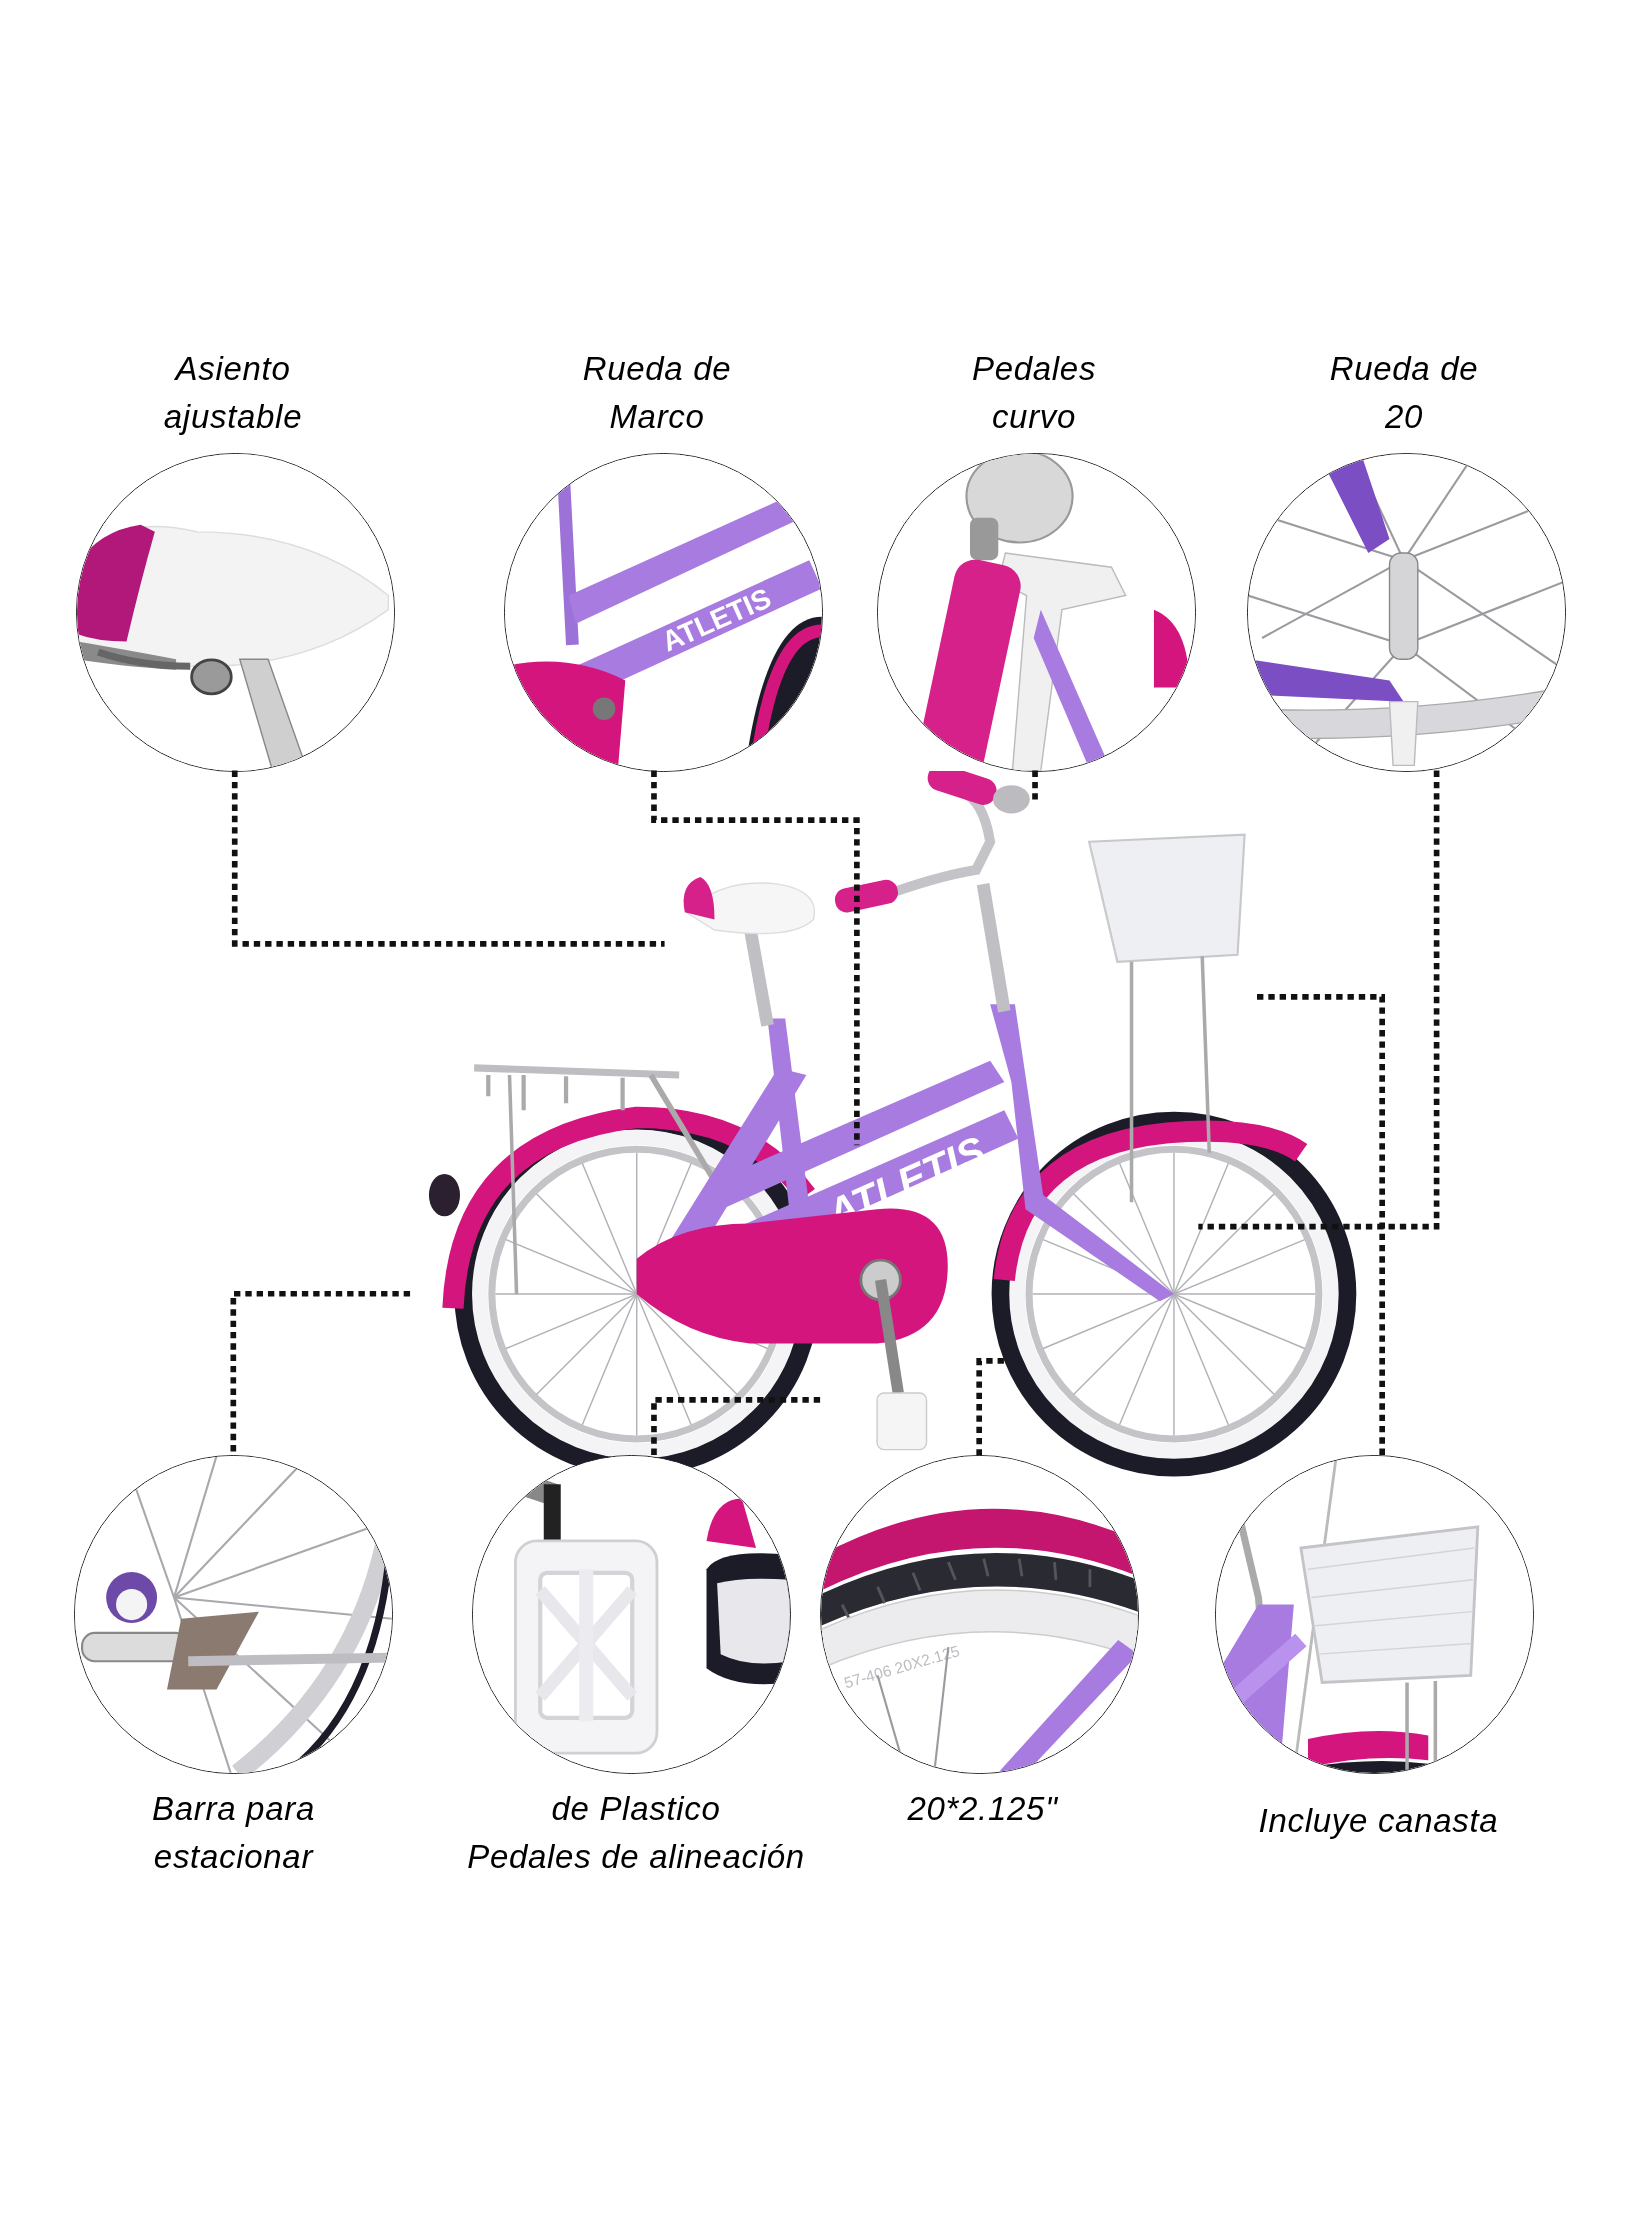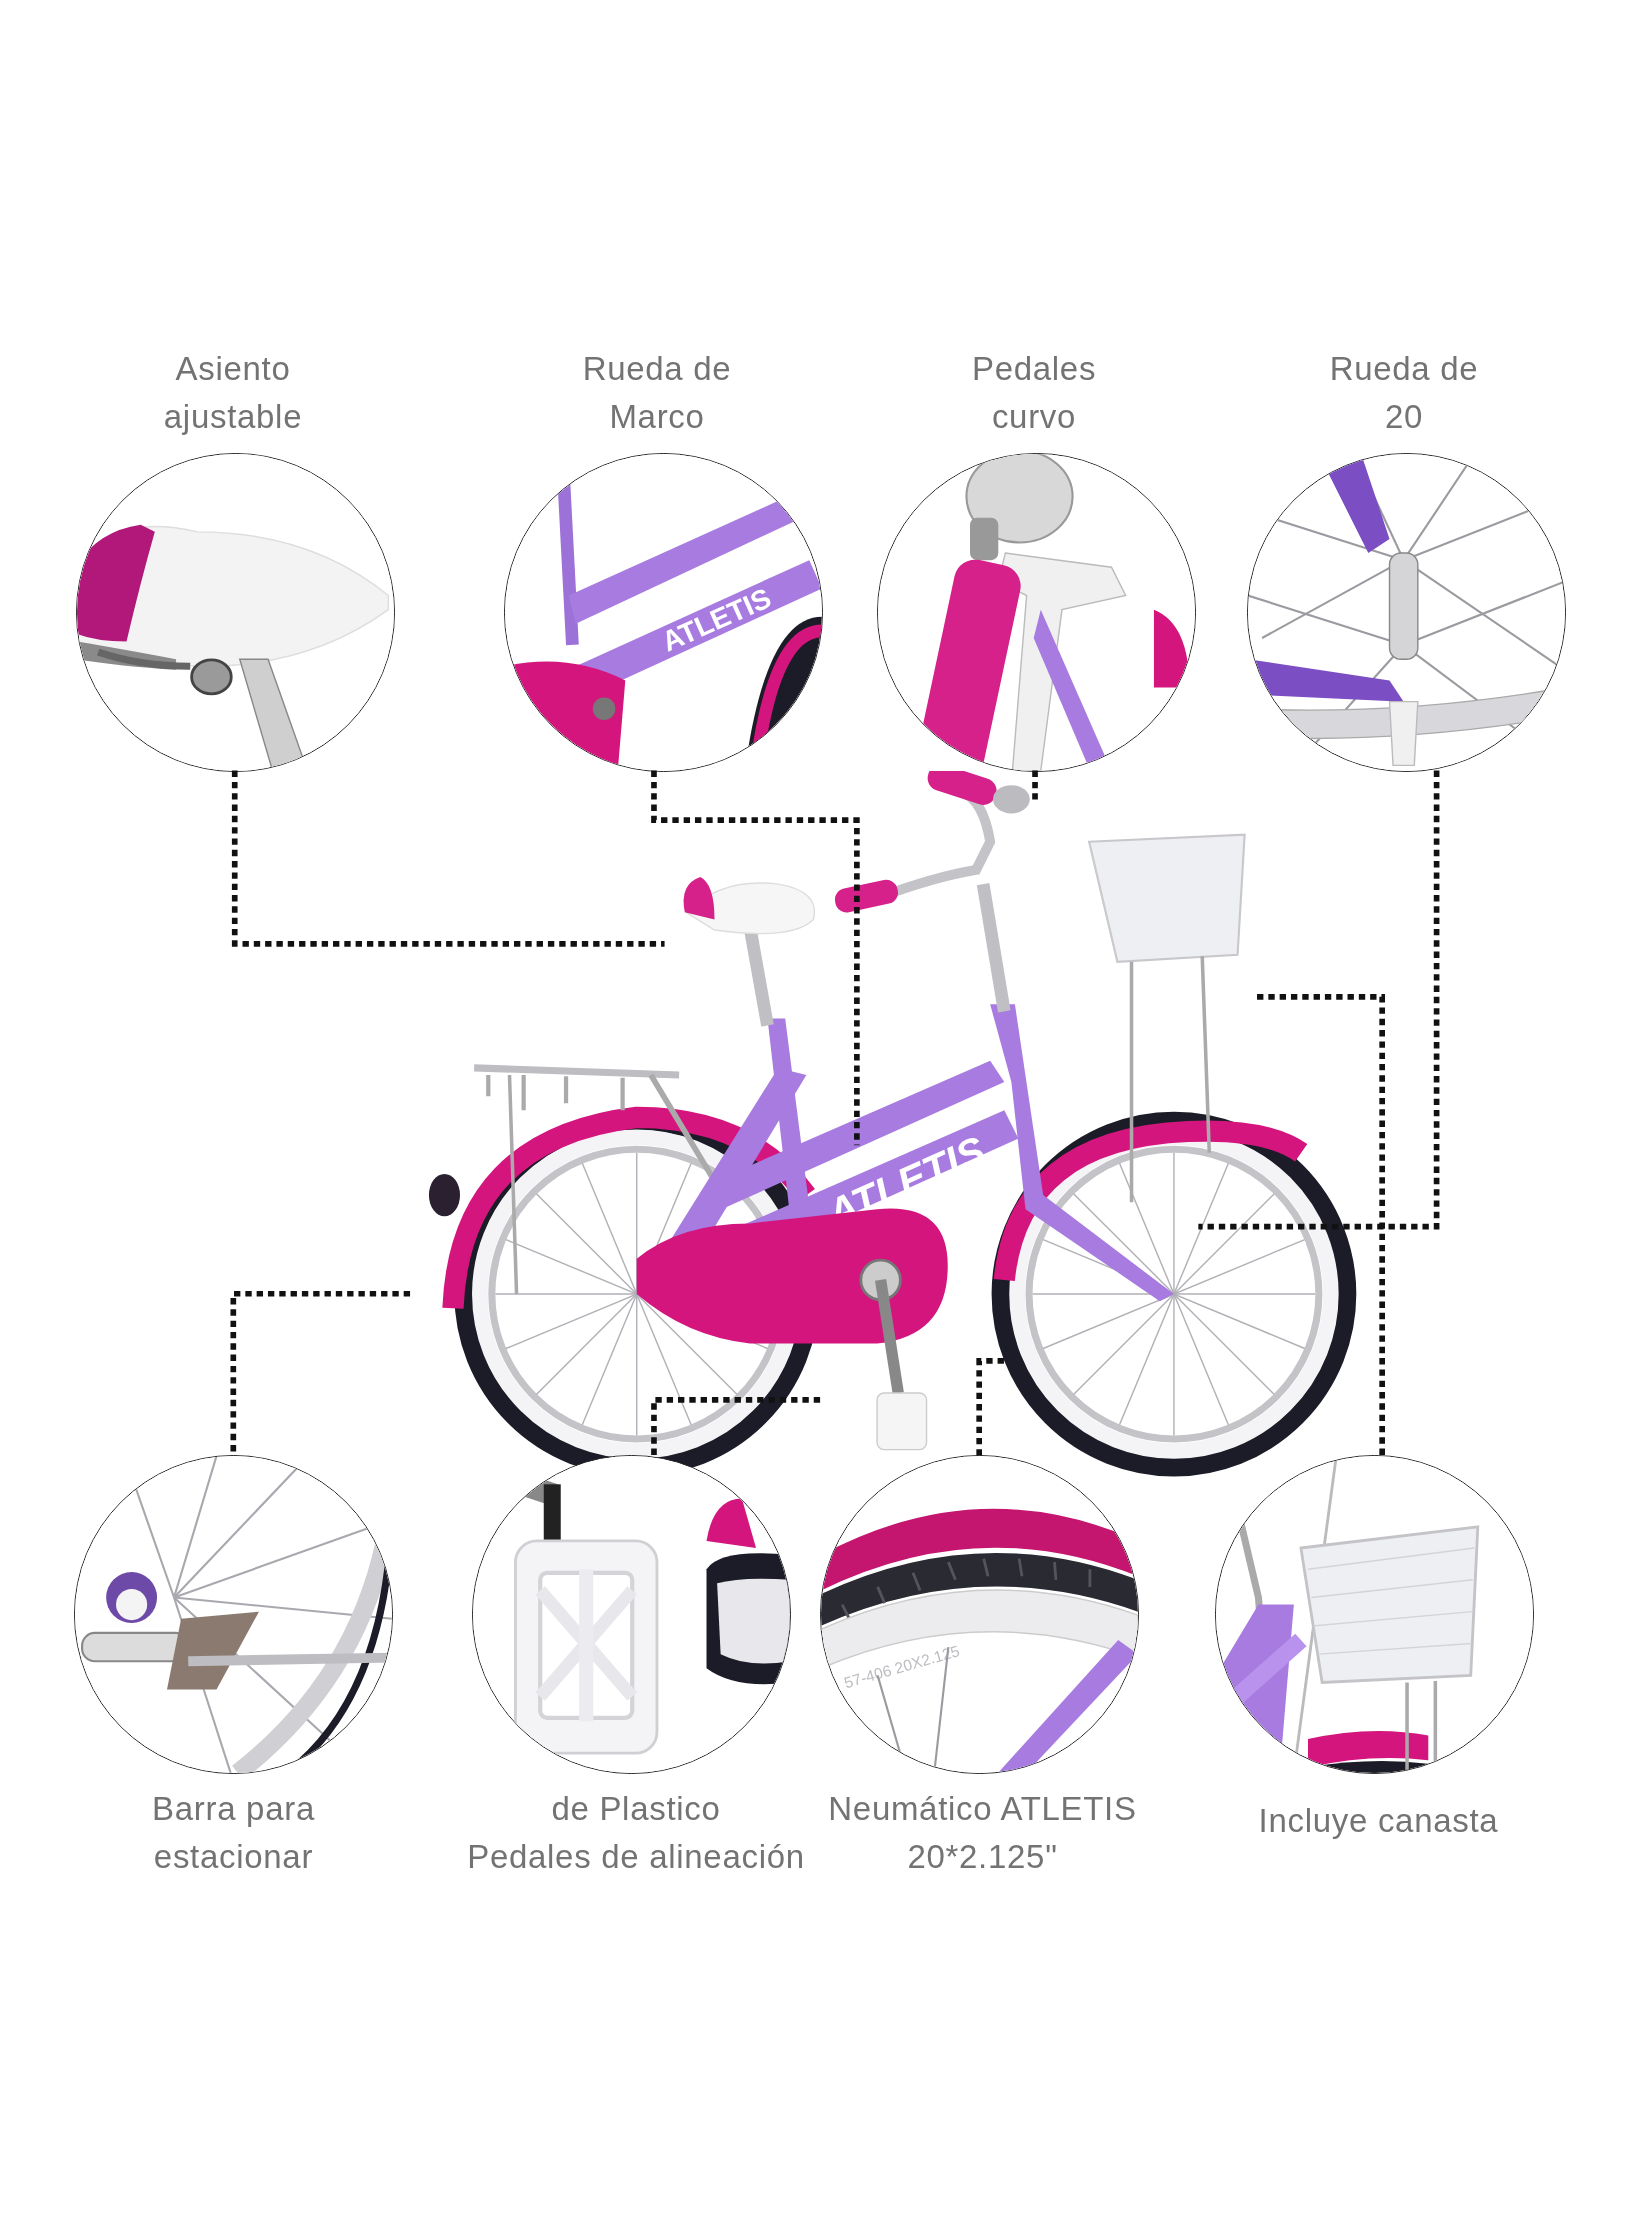--- a/index.html
+++ b/index.html
@@ -1,18 +1,18 @@
 <!DOCTYPE html>
 <html style="font-size:11.3px"><head>
 <meta charset="utf-8">
 <style>
   html, body { margin:0; padding:0; background:#ffffff; }
   body { width:1648px; height:2227px; position:relative; overflow:hidden;
          font-family:"Liberation Sans", "DejaVu Sans", sans-serif; }
-  .label { position:absolute; text-align:center; color:#737373;
+  .label { position:absolute; text-align:center; font-style:italic; color:#000000;
            font-size:33px; line-height:48px; letter-spacing:0.7px; }
   .label span { display:block; }
   .circle { position:absolute; border:1.4px solid #222; border-radius:50%; overflow:hidden; background:#fff; }
   .circle svg { width:100%; height:100%; display:block; }
   svg.overlay { position:absolute; left:0; top:0; width:1648px; height:2227px; pointer-events:none; }
   .bike { position:absolute; left:382px; top:771px; width:976px; height:721px; }
 </style>
 </head>
 <body>
 
@@ -272,19 +272,18 @@
 
 <div class="label" style="left:99px; top:1785px; width:269px;text-align:center;">
   <span>Barra para</span>
   <span>estacionar</span>
 </div>
 <div class="label" style="left:438px; top:1785px; width:396px;">
   <span>de Plastico</span>
   <span>Pedales de alineación</span>
 </div>
 <div class="label" style="left:813px; top:1785px; width:339px;">
-  <span>Neumático ATLETIS</span>
   <span>20*2.125"</span>
 </div>
 <div class="label" style="left:1230px; top:1785px; width:297px;margin-top:12px;">
   <span>Incluye canasta</span>
 </div>
 
 
 </body></html>

